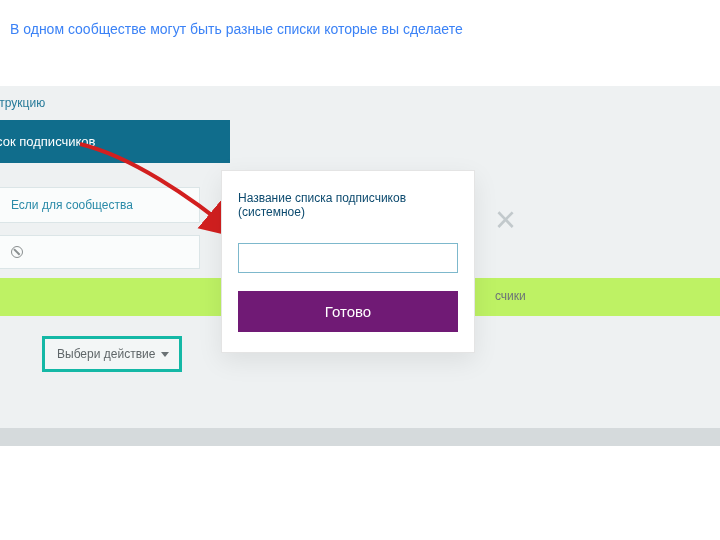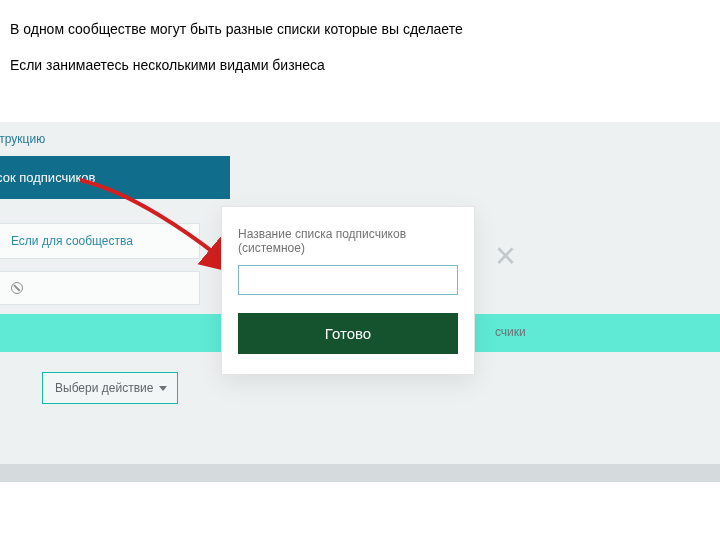--- a/index.html
+++ b/index.html
@@ -9,21 +9,21 @@
       height: 540px;
       background: #ffffff;
       overflow: hidden;
       position: relative;
     }
     .top-text {
       padding: 20px 10px 30px 10px;
     }
     .top-text p {
       font-size: 14px;
-      color: #000000;
+      color: #3b82f6;
       margin-bottom: 18px;
       line-height: 1.3;
     }
     .app-area {
       position: relative;
       width: 100%;
       height: 360px;
       background: #eef1f2;
     }
     .instruction-link {
@@ -90,69 +90,69 @@
       font-weight: 300;
       cursor: pointer;
       line-height: 1;
     }
     .gray-band {
       position: absolute;
       top: 192px;
       left: 0;
       right: 0;
       height: 38px;
-      background: #5eead4;
+      background: #bef264;
     }
     .gray-band-text {
       position: absolute;
       left: 495px;
       top: 11px;
       color: #6c7377;
       font-size: 12px;
     }
     .modal {
       position: absolute;
       left: 221px;
       top: 84px;
       width: 254px;
       background: #ffffff;
       border: 1px solid #e4e4e4;
       box-shadow: 0 8px 24px rgba(0,0,0,0.08);
       padding: 20px 16px;
     }
     .modal-label {
       font-size: 12px;
-      color: #737373;
-      margin-bottom: 10px;
+      color: #0c4a6e;
+      margin-bottom: 24px;
       font-weight: 500;
     }
     .modal-input {
       width: 100%;
       height: 30px;
       border: 1px solid #7db8cc;
       outline: none;
       padding: 4px 6px;
       font-size: 13px;
       margin-bottom: 18px;
     }
     .modal-submit {
       width: 100%;
-      background: #14532d;
+      background: #701a75;
       color: #ffffff;
       border: none;
       padding: 12px 0;
       font-size: 15px;
       cursor: pointer;
     }
     .action-select {
       position: absolute;
       top: 250px;
       left: 42px;
       background: #f3f6f6;
-      border: 1px solid #14b8a6;
+      border: 3px solid #14b8a6;
       color: #5f6668;
       font-size: 12px;
       padding: 8px 24px 8px 12px;
       cursor: pointer;
       position: absolute;
     }
     .action-select::after{
       content:"";
       position:absolute;
       right:10px;
@@ -176,21 +176,20 @@
     }
     .ban-icon::after{
       content:"";position:absolute;left:1px;top:4px;width:8px;height:1.5px;background:#8a8f90;transform:rotate(45deg);
     }
   </style>
 </head>
 <body>
 
 <div class="top-text">
   <p>В одном сообществе могут быть разные списки которые вы сделаете</p>
-  <p>Если занимаетесь несколькими видами бизнеса</p>
 </div>
 
 <div class="app-area">
 
   <a class="instruction-link">инструкцию</a>
 
   <div class="create-list-btn">ать список подписчиков</div>
 
   <div class="sidebar-items">
     <div class="side-item">

